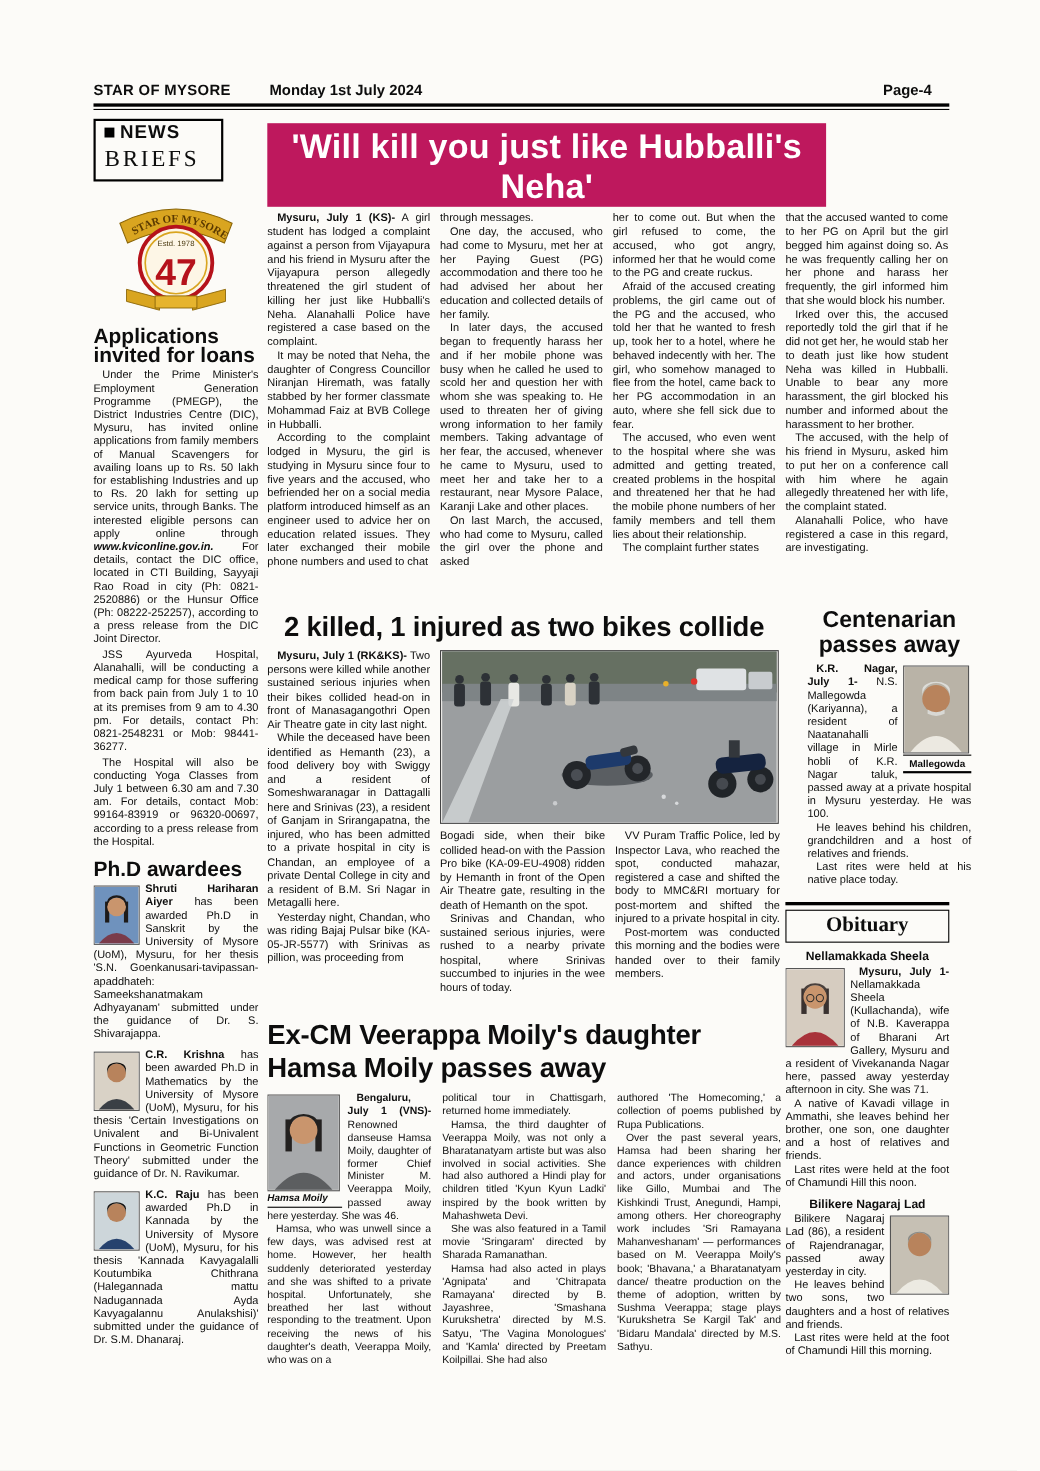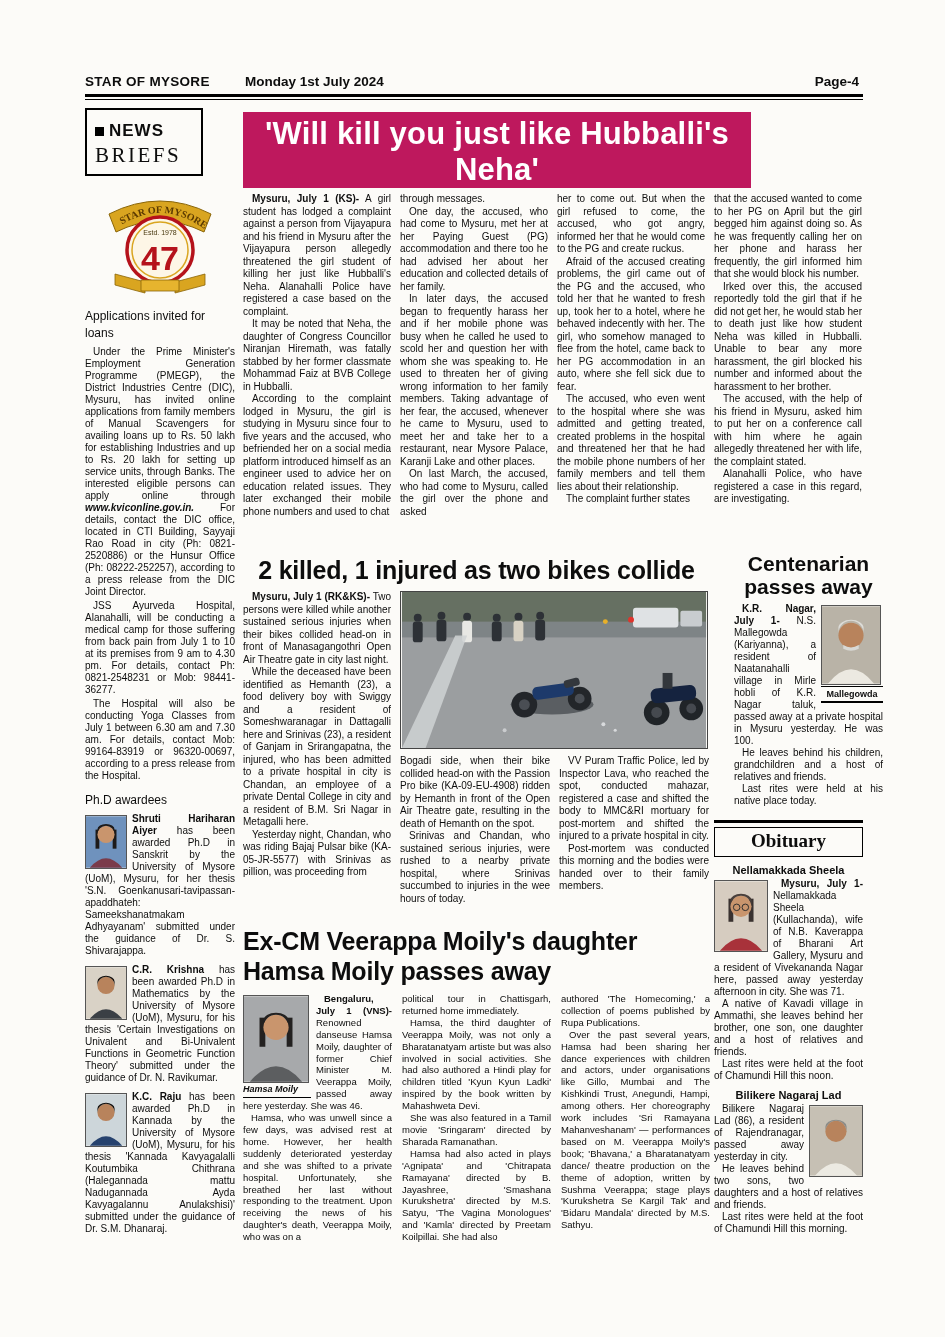--- a/index.html
+++ b/index.html
@@ -4,32 +4,32 @@
 <style>
   * { margin:0; padding:0; box-sizing:border-box; }
   html,body { background:#e9e7e2; }
   body { width:945px; height:1337px; position:relative; font-family:"Liberation Sans",sans-serif; color:#0d0d0d; }
   .sheet { position:absolute; inset:0; background:#fcfbf8; }
 
   
   .topbar { position:absolute; left:85px; top:74px; width:778px; height:18px; font-weight:bold; font-size:13.5px; }
   .topbar .masthead { position:absolute; left:0; top:0; letter-spacing:0.3px; }
   .topbar .pdate { position:absolute; left:160px; top:0; }
-  .topbar .pnum { position:absolute; right:4px; top:0; }
+  .topbar .pnum { position:absolute; right:16px; top:0; }
   .rule-thick { position:absolute; left:85px; top:94px; width:778px; height:3px; background:#000; }
   .rule-thin  { position:absolute; left:85px; top:99px; width:778px; height:1px; background:#000; }
 
   
   .sidebar { position:absolute; left:85px; top:108px; width:150px; }
-  .briefs-box { width:118px; border:2px solid #000; padding:11px 8px 6px; }
+  .briefs-box { width:118px; border:2px solid #000; padding:0 8px 6px; }
   .briefs-news { font-weight:bold; font-size:17px; letter-spacing:1px; display:flex; align-items:center; gap:5px; }
   .sq { width:9px; height:9px; background:#000; display:inline-block; }
   .briefs-briefs { font-family:"Liberation Serif",serif; font-size:21px; letter-spacing:2.5px; margin-top:2px; }
   .logo-wrap { text-align:center; margin:10px 0 4px; }
-  .side-h { font-size:12px; line-height:17px; font-weight:normal; margin:10px 0 4px; }
+  .side-h { font-size:19px; line-height:17px; font-weight:bold; margin:10px 0 4px; }
   .side-p { font-size:10px; line-height:12px; text-align:justify; text-indent:8px; margin-bottom:2px; }
   .side-p .weblink { font-weight:bold; font-style:italic; }
   .phd-entry { margin-bottom:7px; overflow:hidden; }
   .phd-entry .portrait { float:left; margin:2px 5px 1px 0; border:1px solid #555; }
   .phd-entry p { font-size:10px; line-height:12px; text-align:justify; }
   .phd-entry b { font-weight:bold; }
 
   
   .banner { position:absolute; left:243px; top:112px; width:508px; height:76px; background:#be185d; color:#fff; text-align:center; overflow:hidden; }
   .banner h1 { font-size:31px; font-weight:bold; letter-spacing:0.2px; padding-top:4px; line-height:36px; }

